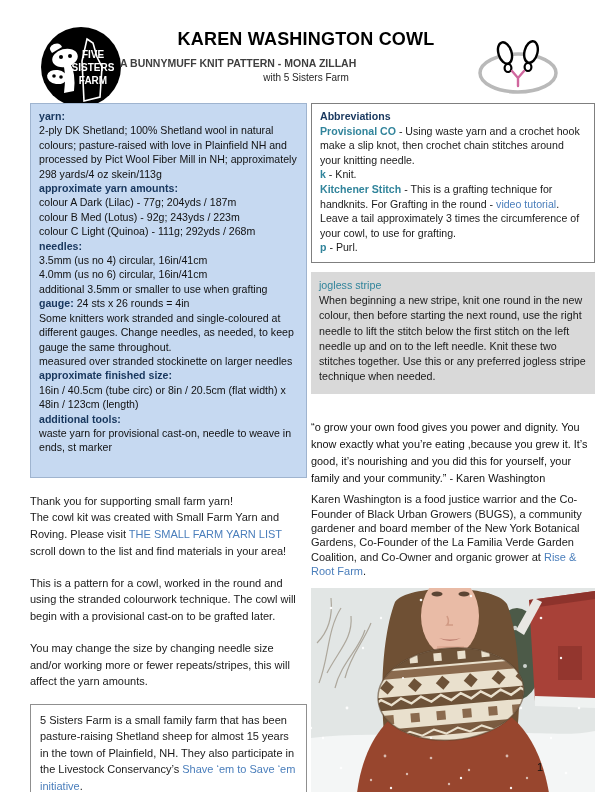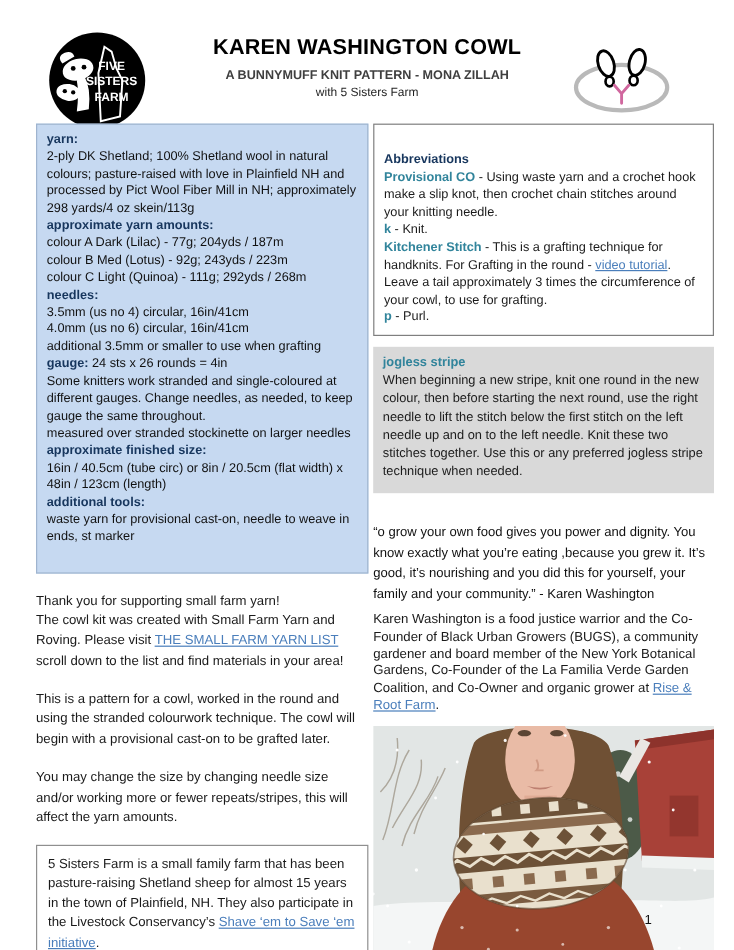--- a/index.html
+++ b/index.html
@@ -4,46 +4,46 @@
 <style>
   * { margin:0; padding:0; box-sizing:border-box; }
   html,body { background:#ffffff; }
   .page {
     position:relative; width:612px; height:792px; background:#ffffff;
     font-family:"Liberation Sans", sans-serif; color:#1a1a1a; overflow:hidden;
   }
   
   .hdr-title { position:absolute; top:29px; left:120px; width:372px; text-align:center;
     font-size:18px; font-weight:bold; color:#000; letter-spacing:.2px; }
-  .hdr-sub { position:absolute; top:57px; left:120px; width:372px; text-align:center;
+  .hdr-sub { position:absolute; top:57px; left:120px; width:372px; text-align:left;
     font-size:10.5px; font-weight:bold; color:#3f3f3f; }
   .hdr-tag { position:absolute; top:72px; left:120px; width:372px; text-align:center;
     font-size:10px; color:#1f1f1f; }
   .farm-logo { position:absolute; left:40px; top:25px; }
   .bunny-logo { position:absolute; left:477px; top:40px; }
   
   .left-col  { position:absolute; left:30px;  top:103px; width:277px; }
   .right-col { position:absolute; left:311px; top:103px; width:284px; }
   .yarn-box {
     background:var(--yarn-box-bg,#c6d9f1); border:1px solid #9fb4cf;
     padding:5px 8px 22px 8px; font-size:10.6px; line-height:1.36; color:#111;
   }
   .h { font-weight:bold; color:var(--heading-navy,#17365d); }
   .para { margin-top:15px; font-size:11px; line-height:1.52; }
   .farm-note { margin-top:14px; border:1px solid #8f8f8f; padding:7px 9px 8px 9px;
     font-size:11px; line-height:1.5; }
-  .abbrev-box { border:1px solid #7f7f7f; background:#fff; padding:22px 8px 7px 8px;
+  .abbrev-box { border:1px solid #7f7f7f; background:#fff; padding:5px 8px 7px 8px;
     font-size:10.6px; line-height:1.38; }
   .term { font-weight:bold; color:var(--term-teal,#31849b); }
   .jogless { margin-top:9px; background:var(--jogless-bg,#d9d9d9);
     padding:6px 8px 10px 8px; font-size:10.7px; line-height:1.42; }
-  .jogless-h { font-weight:bold; color:var(--term-teal,#31849b); }
+  .jogless-h { font-weight:normal; color:var(--term-teal,#31849b); }
   .quote { margin-top:25px; font-size:10.9px; line-height:1.56; color:#111; }
   .bio { margin-top:5px; font-size:11px; line-height:1.3; }
-  .link { color:var(--link-blue,#4a7ebb); text-decoration:underline; cursor:pointer;text-align:right; }
+  .link { color:var(--link-blue,#4a7ebb); cursor:pointer;text-align:right; }
   .photo { display:block; margin-top:10px; width:284px; height:205px; }
   
   .footer { position:absolute; top:803px; left:55px; font-size:11px; color:#111; }
   .footer .ft-b { font-weight:bold; color:#000; }
   .page-num { position:absolute; top:761px; left:537px; font-size:11px; color:#111; }
 </style>
 </head>
 <body>
 
 <div class="page">

